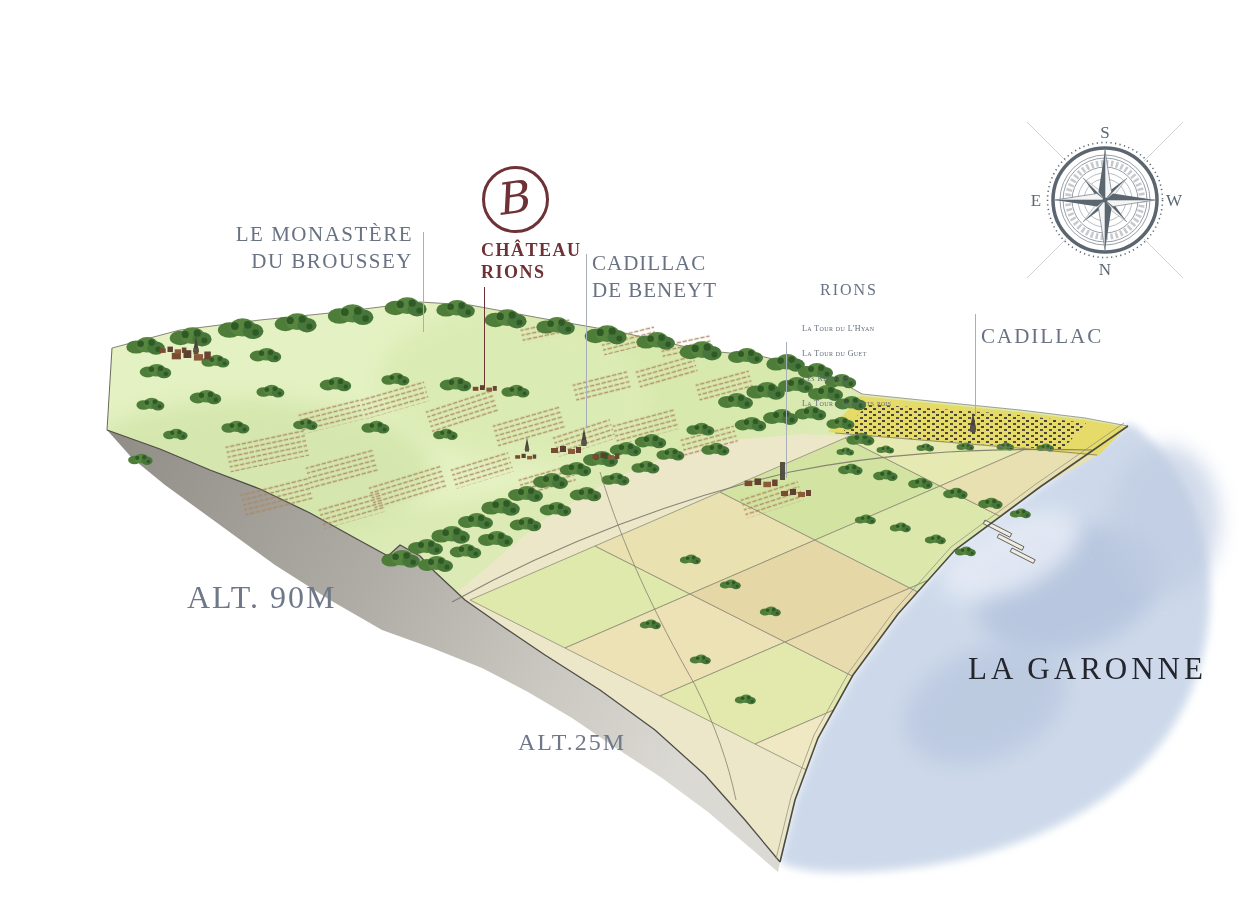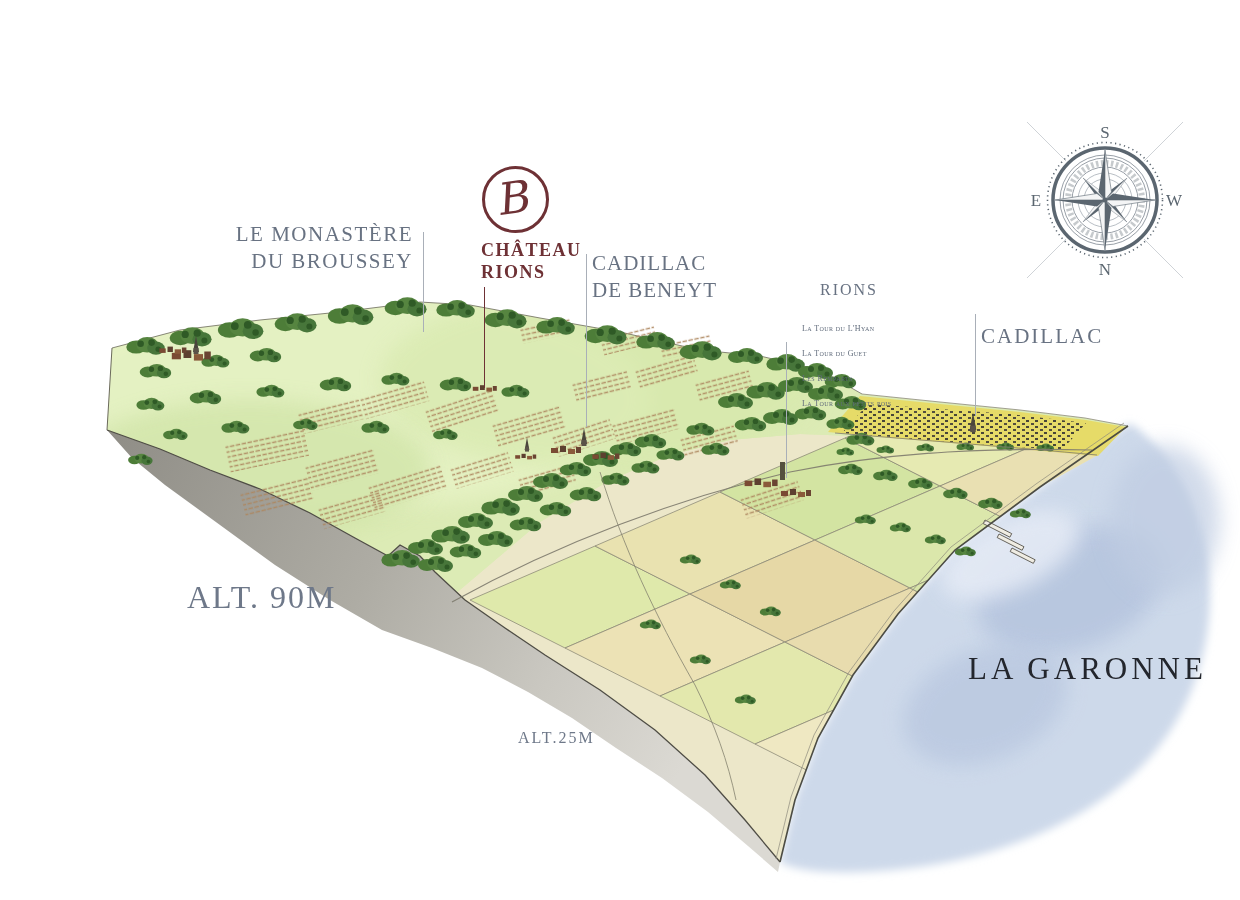--- a/index.html
+++ b/index.html
@@ -18,21 +18,21 @@
   #lead-beneyt{left:484px;top:287px;height:101px;background:#6e3135;}
   #lbl-village{left:592px;top:250px;font-size:21px;line-height:27px;letter-spacing:1px;}
   #lead-village{left:586px;top:254px;height:173px;}
   #lbl-rions-title{left:820px;top:281px;font-size:16px;letter-spacing:2px;}
   #lbl-rions-items{left:802px;top:308px;font-size:8px;line-height:8.4px;letter-spacing:.4px;
                    font-variant:small-caps;color:#5f6a7a;}
   #lead-rions{left:786px;top:342px;height:136px;}
   #lbl-cadillac{left:981px;top:324px;font-size:21px;letter-spacing:2px;}
   #lead-cadillac{left:975px;top:314px;height:102px;}
   #lbl-alt90{left:187px;top:579px;font-size:32px;letter-spacing:2px;color:#6e7889;}
-  #lbl-alt25{left:518px;top:729px;font-size:16px;letter-spacing:2px;color:#6e7889;}
+  #lbl-alt25{left:518px;top:729px;font-size:24px;letter-spacing:2px;color:#6e7889;}
   #lbl-garonne{left:933px;top:651px;font-size:31px;letter-spacing:4px;color:#23262d;margin-left:35px;}
 </style>
 </head>
 <body>
 
 <div class="stage">
 
 <svg width="1240" height="900" viewBox="0 0 1240 900">
   <defs>
     <filter id="soft" x="-20%" y="-20%" width="140%" height="140%">

